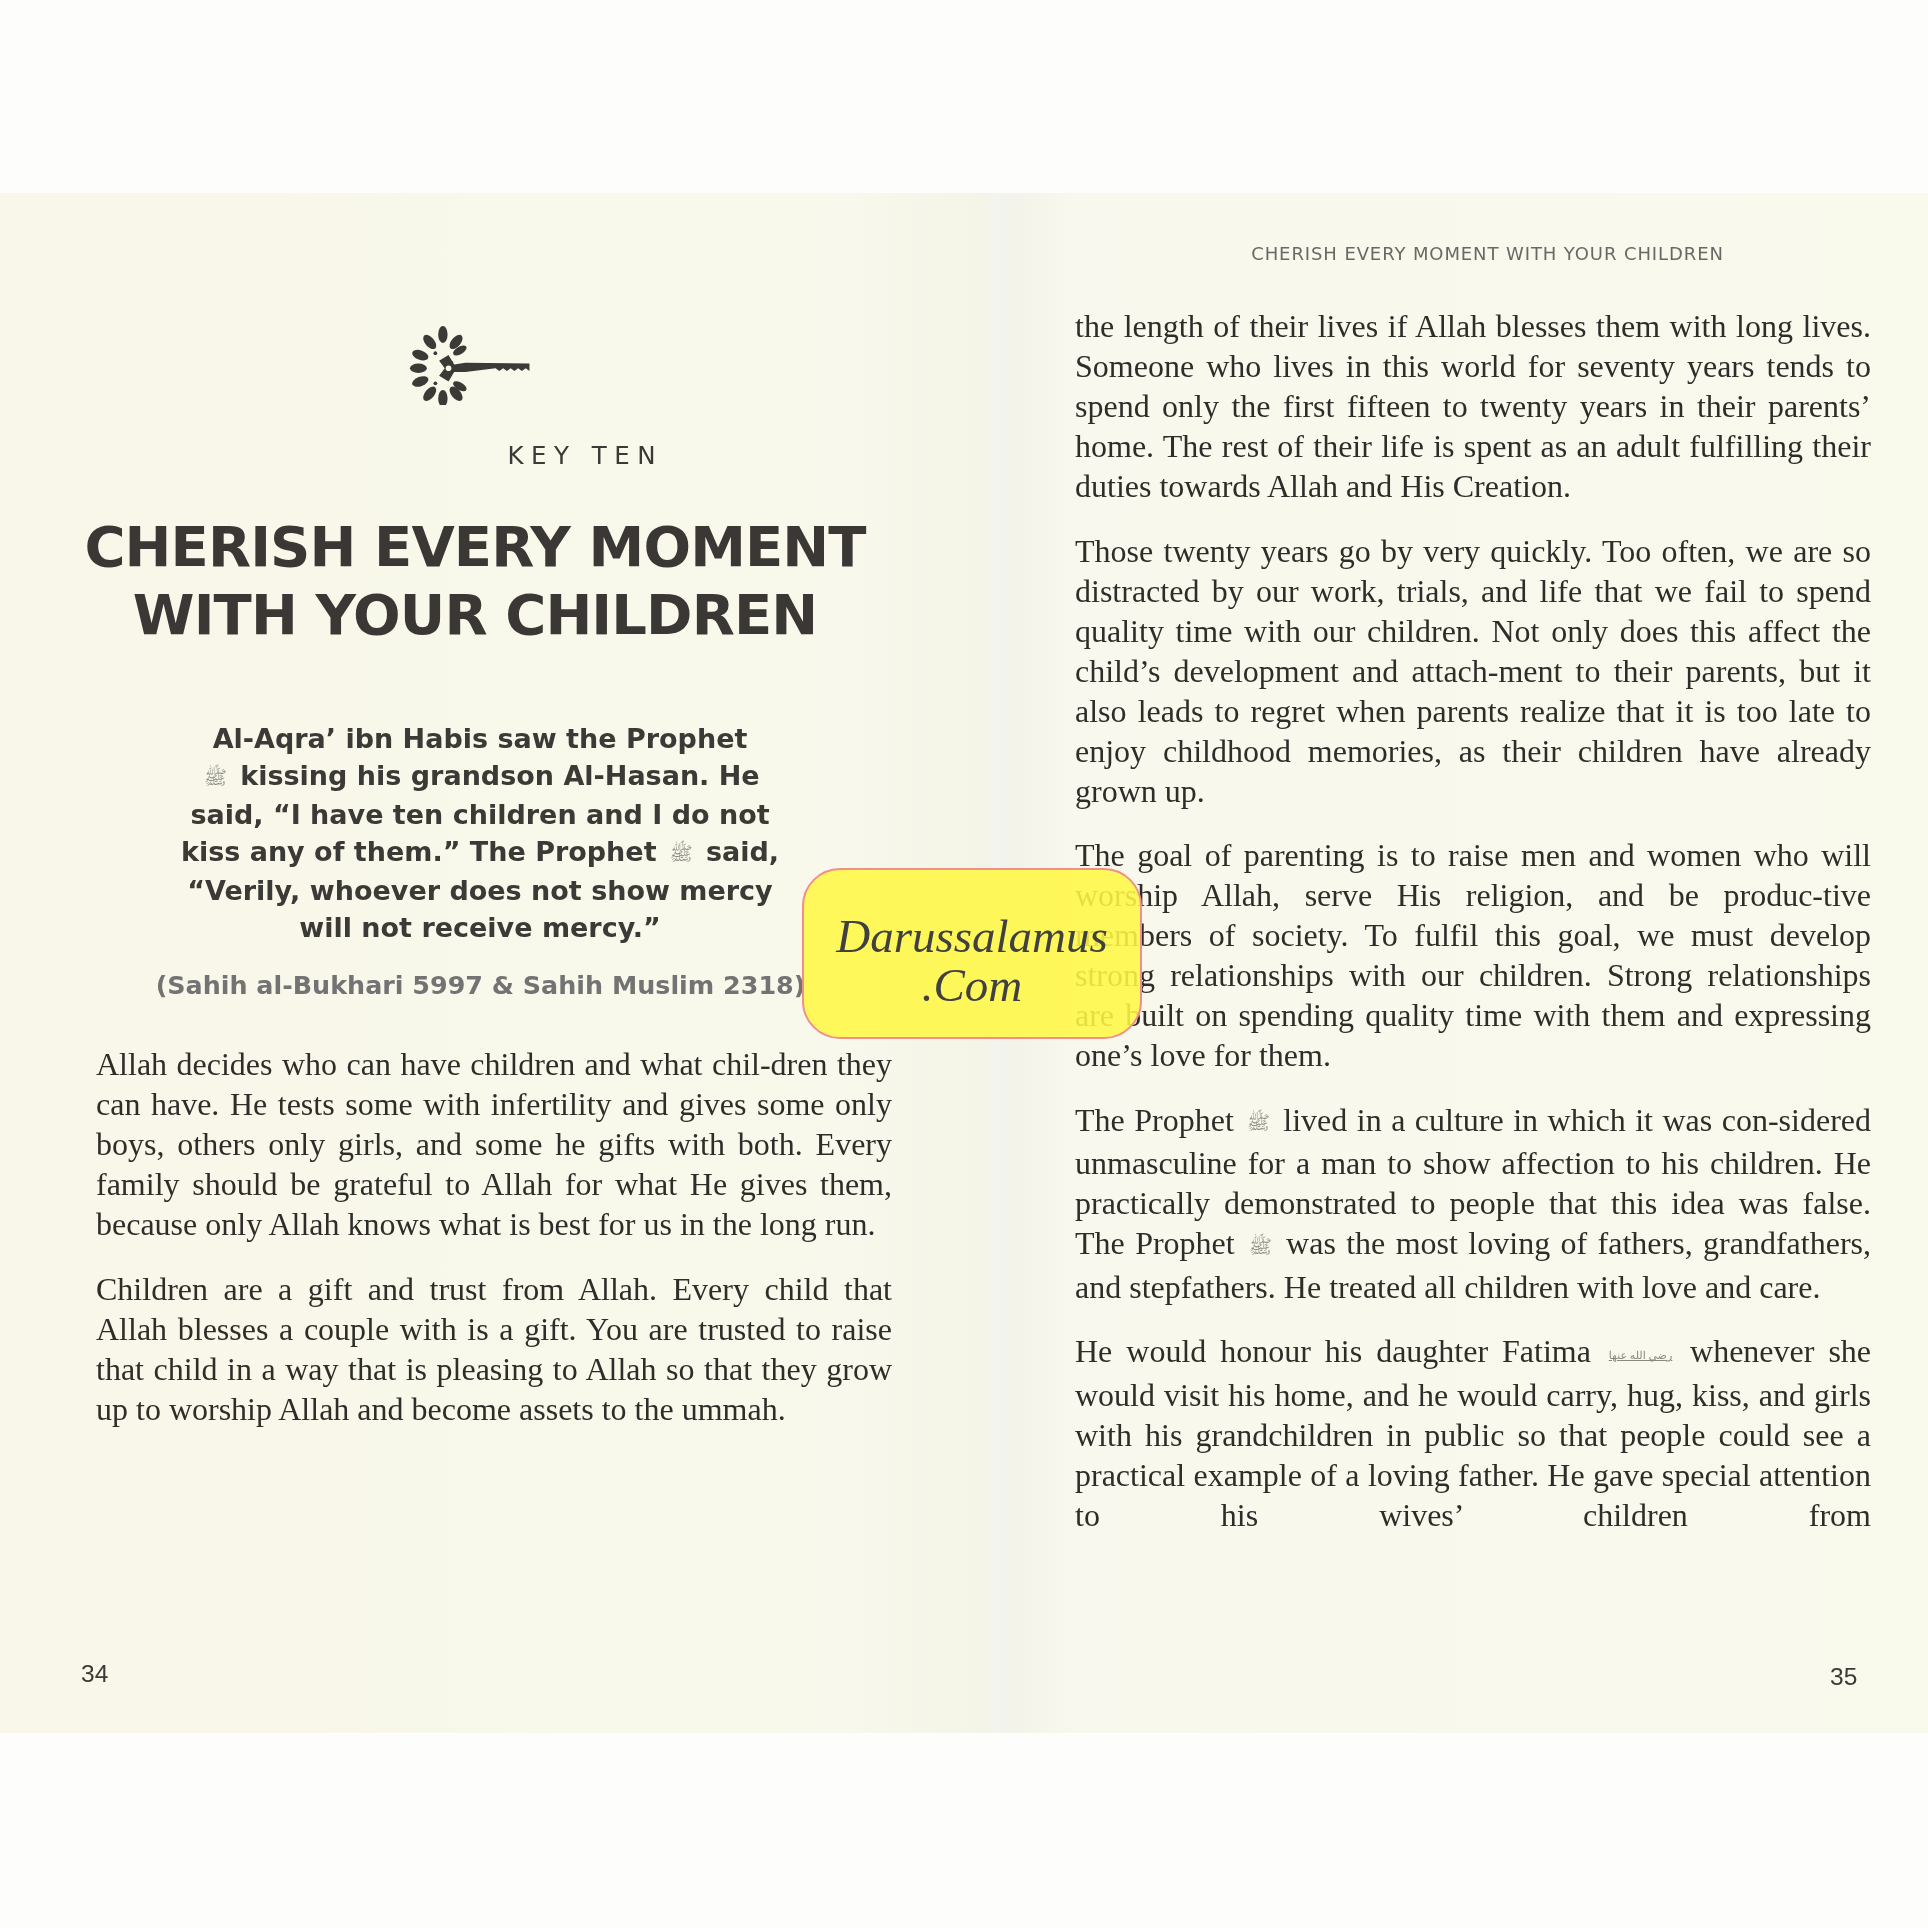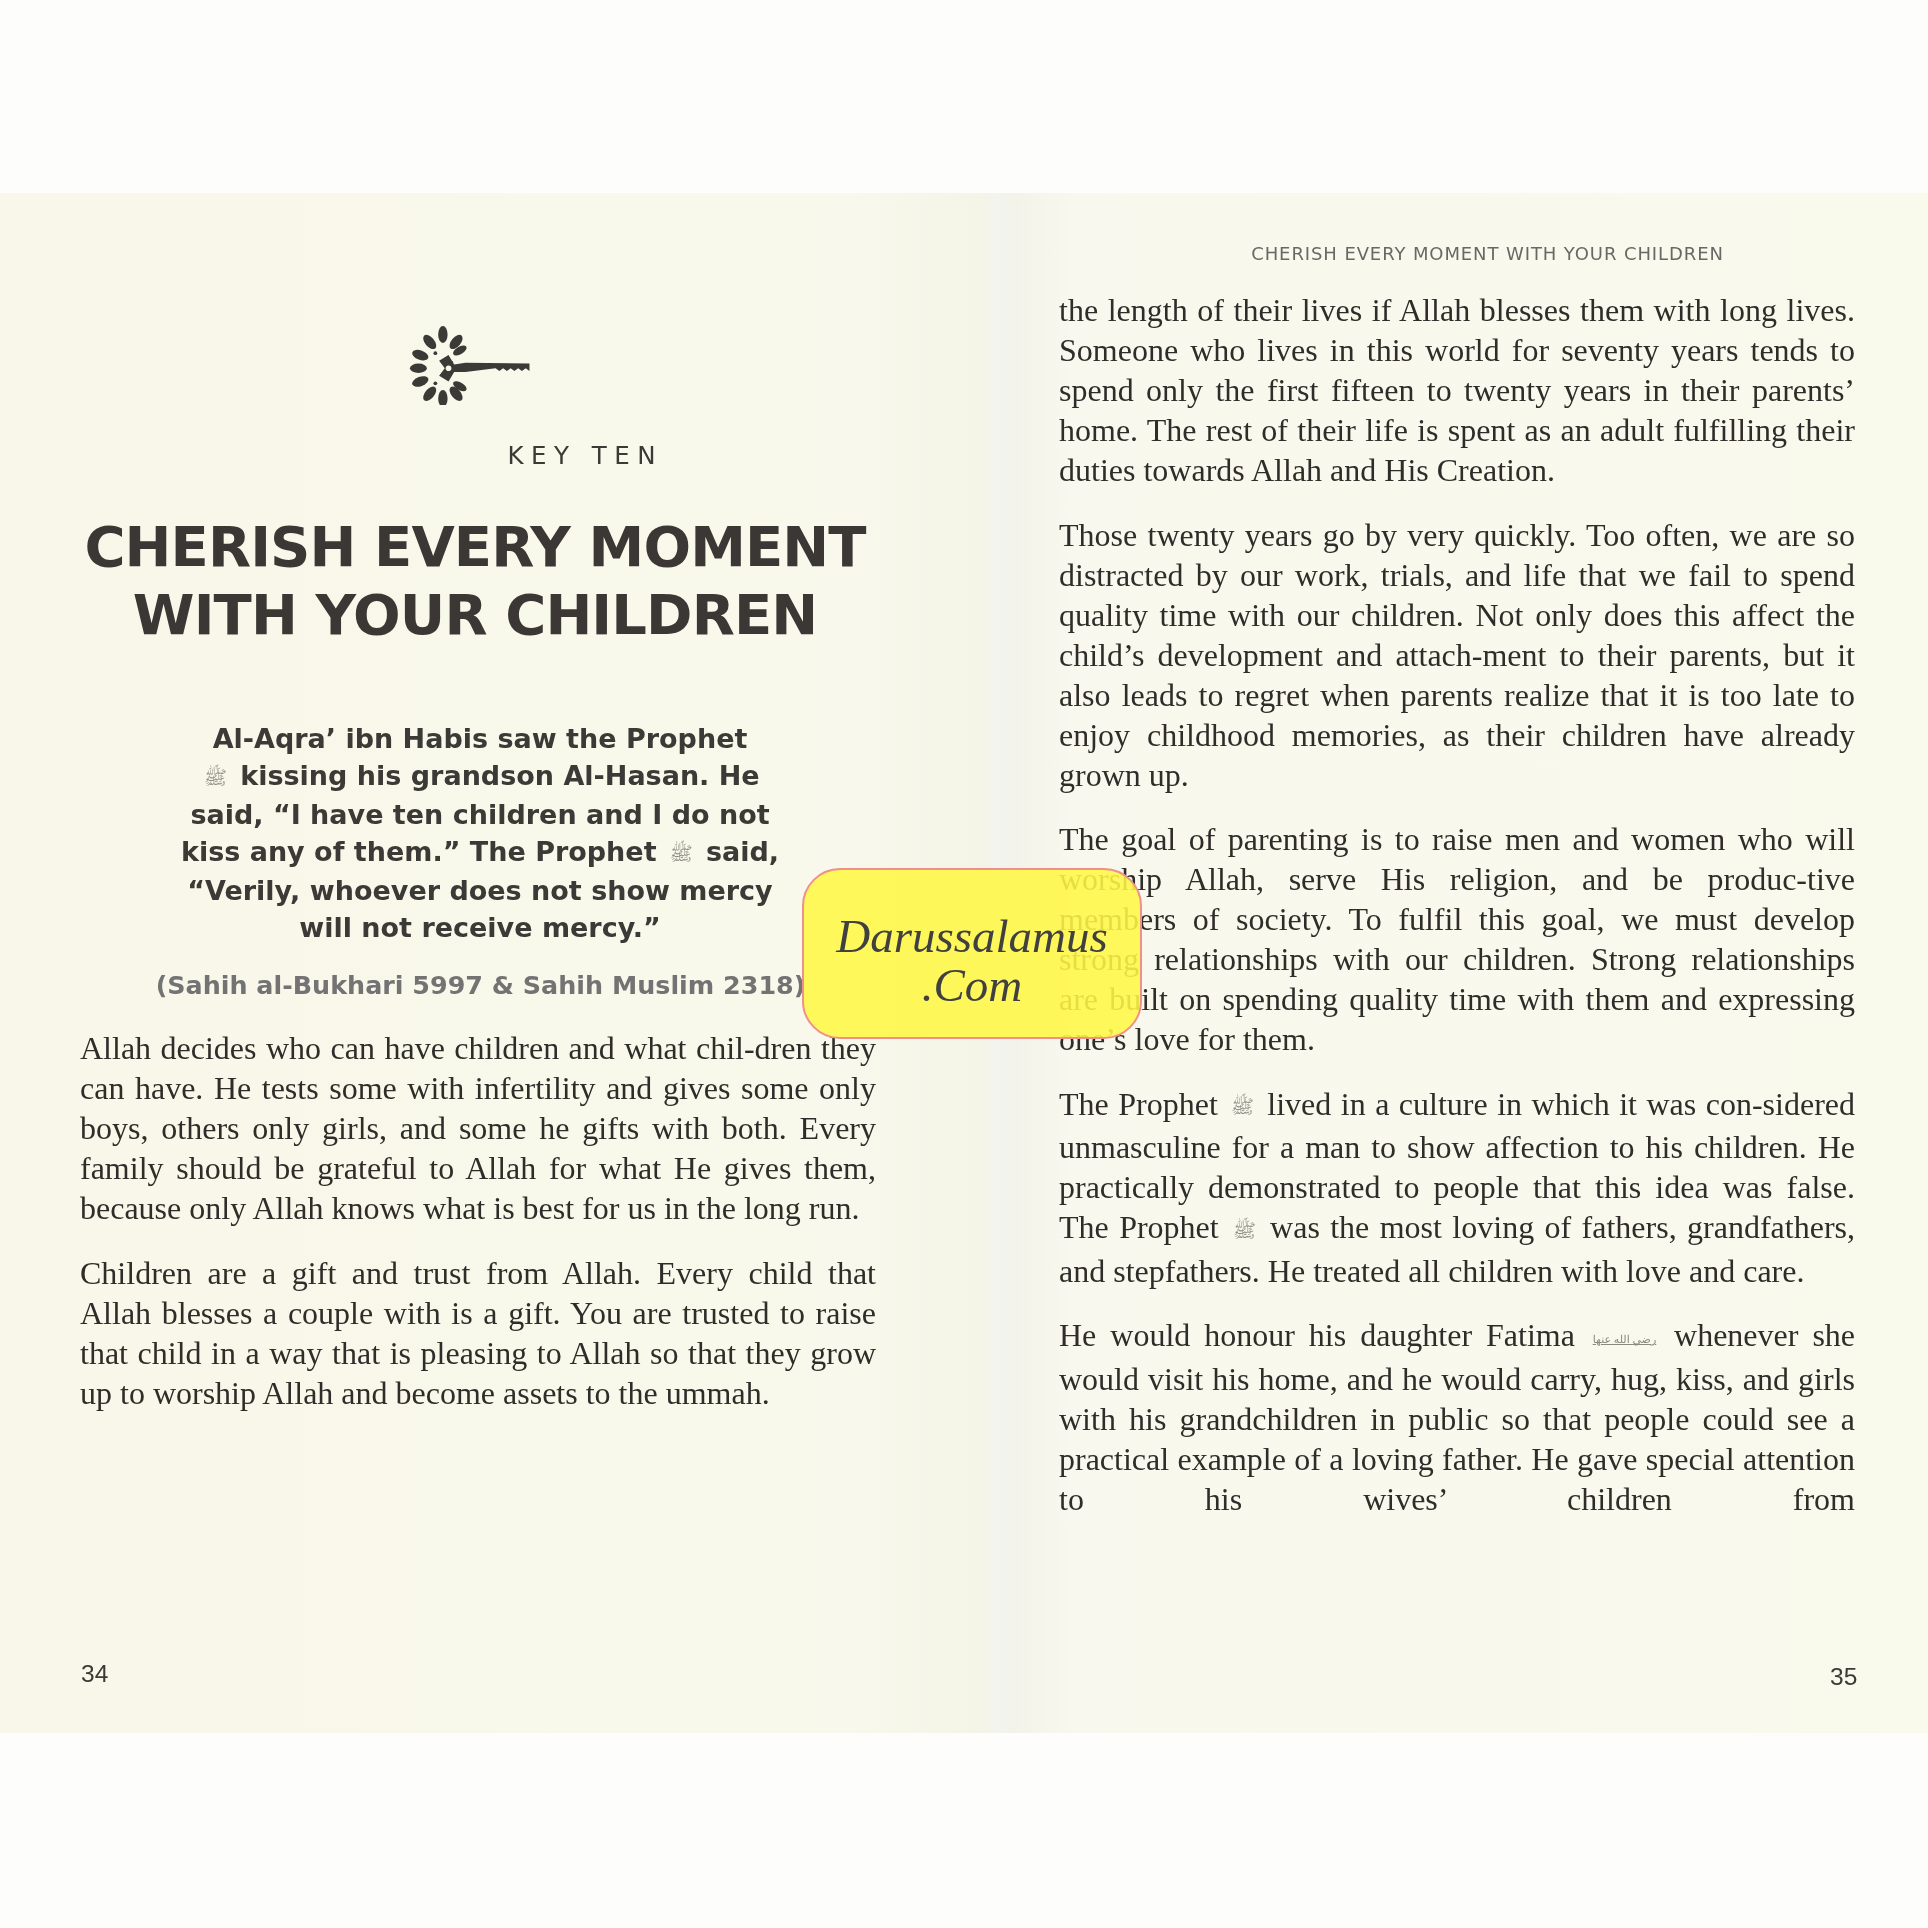--- a/index.html
+++ b/index.html
@@ -34,21 +34,21 @@
   .salawat {
     display:inline-block; font-size:19px; font-weight:normal; color:#8a8a82; vertical-align:middle;
     margin:0 3.8px;
   }
   .citation {
     position:absolute; left:151px; width:659px; top:970px; text-align:center;
     font-family:"DejaVu Sans", sans-serif; font-weight:bold; font-size:25.4px; color:#737373;
   }
   .body-text {
     position:absolute; font-family:"Liberation Serif", serif; font-size:32px; line-height:40px;
-    color:#2f2d2a; text-align:justify; margin:0;
+    color:#2f2d2a; text-align:justify; margin:16px;
   }
   .left-col { left:80px; width:796px; }
   .right-col { left:1059px; width:796px; }
   .body-text p { margin:0 0 24.5px 0; text-align:justify; text-align-last:left; }
   .running-head {
     position:absolute; left:1158px; width:659px; top:243px; text-align:center;
     font-family:"DejaVu Sans", sans-serif; font-size:18px; letter-spacing:0.9px; color:#6a6864;
   }
   .folio { position:absolute; font-family:"Liberation Sans", sans-serif; font-size:24.5px; color:#3a3a36; }
   .folio-left { left:81px; top:1660px; }

